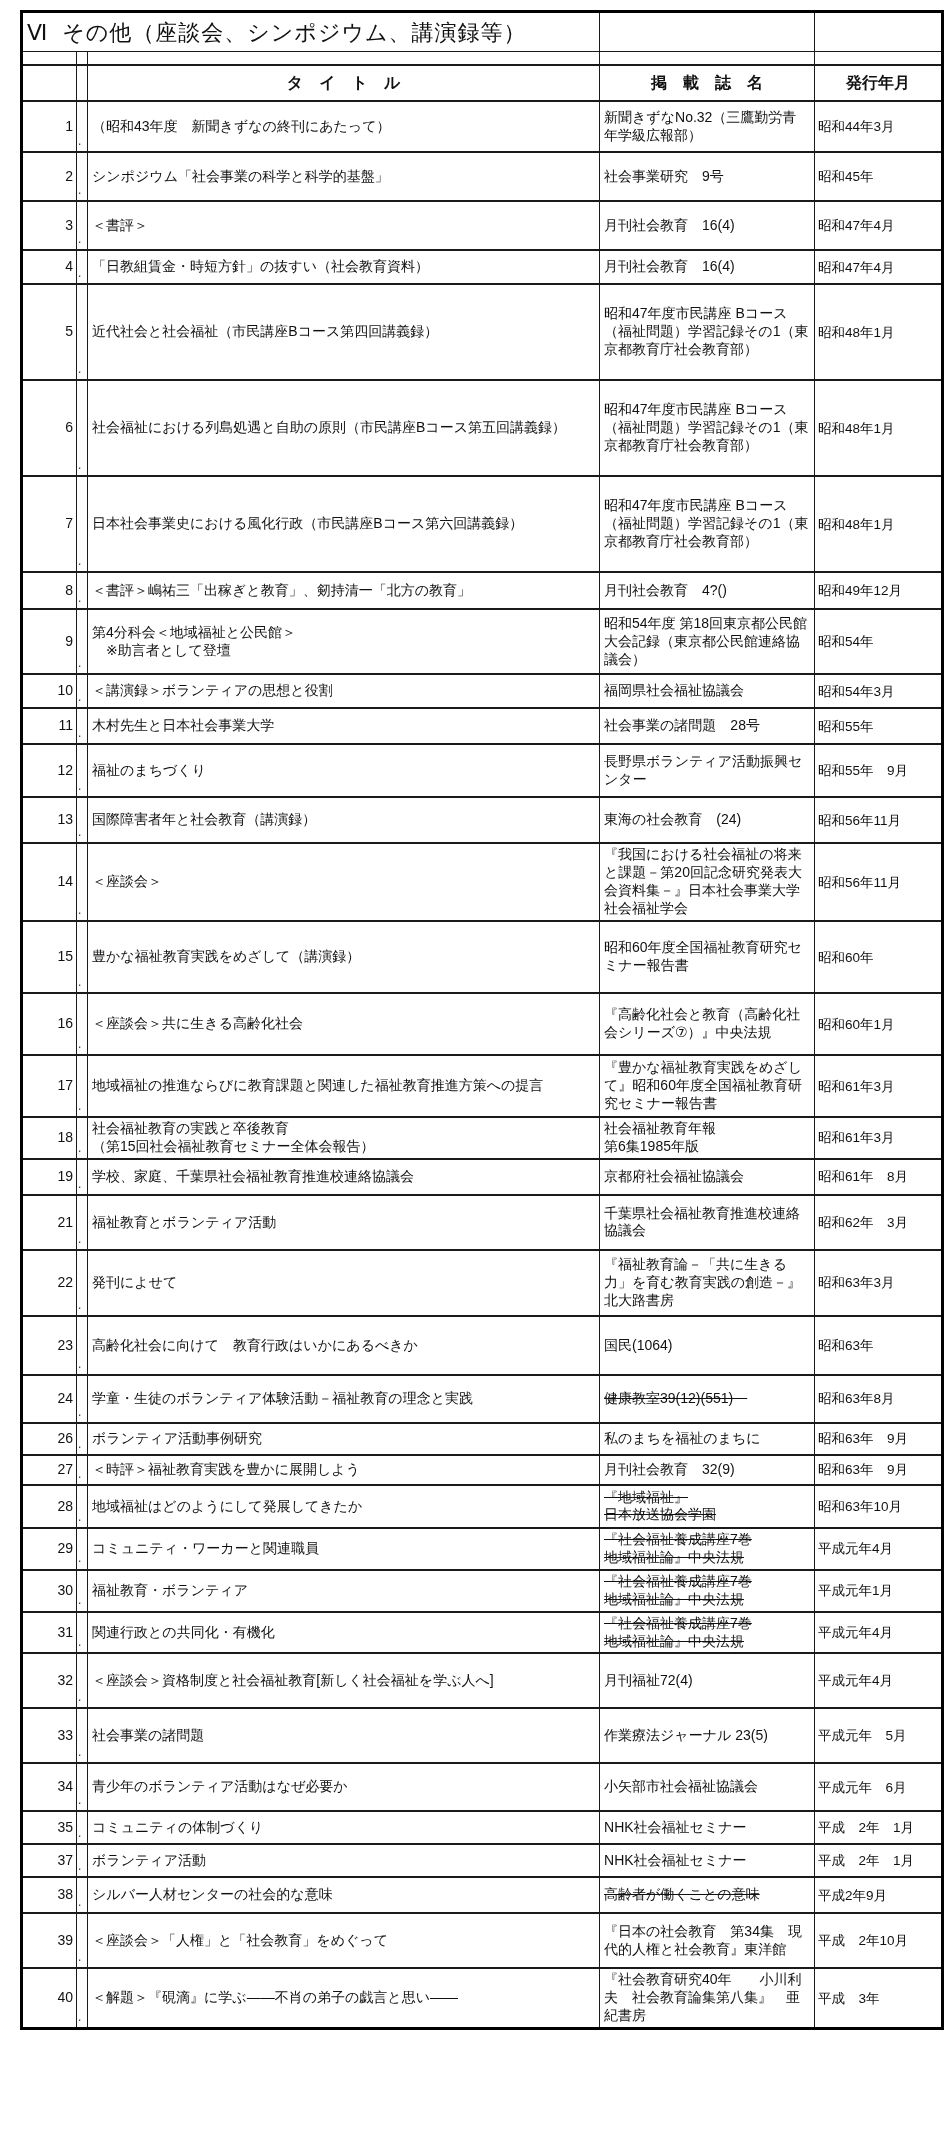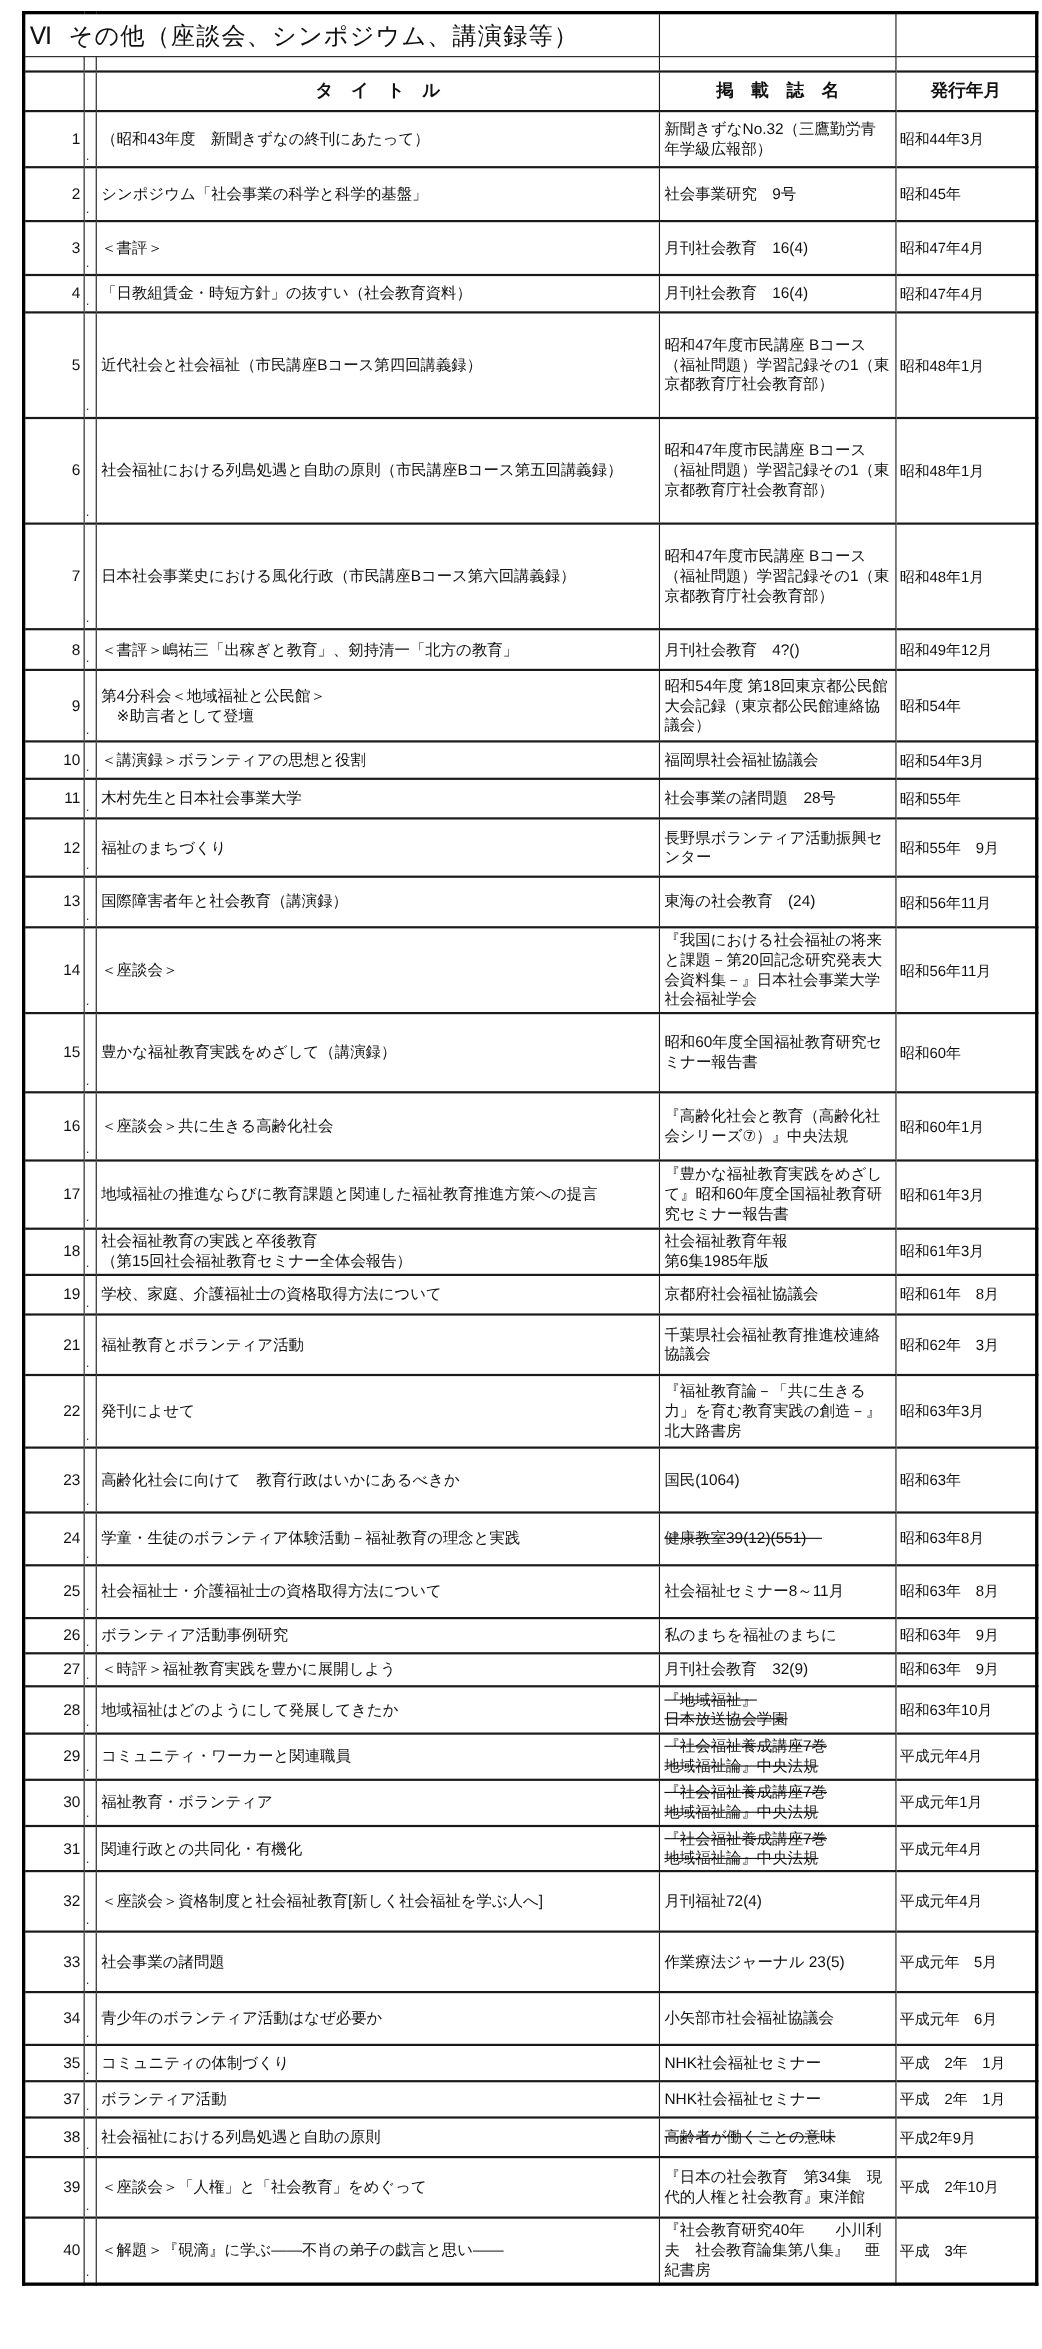--- a/index.html
+++ b/index.html
@@ -233,21 +233,21 @@
           <td class="dot">.</td>
           <td class="title">社会福祉教育の実践と卒後教育
 （第15回社会福祉教育セミナー全体会報告）</td>
           <td class="pub">社会福祉教育年報
 第6集1985年版</td>
           <td class="date">昭和61年3月</td>
         </tr>
         <tr style="height: 36px;">
           <td class="num">19</td>
           <td class="dot">.</td>
-          <td class="title">学校、家庭、介護福祉士の資格取得方法について</td>
+          <td class="title">学校、家庭、千葉県社会福祉教育推進校連絡協議会</td>
           <td class="pub">京都府社会福祉協議会</td>
           <td class="date">昭和61年　8月</td>
         </tr>
         <tr style="height: 55px;">
           <td class="num">21</td>
           <td class="dot">.</td>
           <td class="title">福祉教育とボランティア活動</td>
           <td class="pub">千葉県社会福祉教育推進校連絡協議会</td>
           <td class="date">昭和62年　3月</td>
         </tr>
@@ -264,27 +264,20 @@
           <td class="title">高齢化社会に向けて　教育行政はいかにあるべきか</td>
           <td class="pub">国民(1064)</td>
           <td class="date">昭和63年</td>
         </tr>
         <tr style="height: 48px;">
           <td class="num">24</td>
           <td class="dot">.</td>
           <td class="title">学童・生徒のボランティア体験活動－福祉教育の理念と実践</td>
           <td class="pub"><span class="strike">健康教室39(12)(551)　</span></td>
           <td class="date">昭和63年8月</td>
-        </tr>
-        <tr style="height: 48px;">
-          <td class="num">25</td>
-          <td class="dot">.</td>
-          <td class="title">社会福祉士・介護福祉士の資格取得方法について</td>
-          <td class="pub">社会福祉セミナー8～11月</td>
-          <td class="date">昭和63年　8月</td>
         </tr>
         <tr style="height: 32px;">
           <td class="num">26</td>
           <td class="dot">.</td>
           <td class="title">ボランティア活動事例研究</td>
           <td class="pub">私のまちを福祉のまちに</td>
           <td class="date">昭和63年　9月</td>
         </tr>
         <tr style="height: 30px;">
           <td class="num">27</td>
@@ -356,21 +349,21 @@
         <tr style="height: 33px;">
           <td class="num">37</td>
           <td class="dot">.</td>
           <td class="title">ボランティア活動</td>
           <td class="pub">NHK社会福祉セミナー</td>
           <td class="date">平成　2年　1月</td>
         </tr>
         <tr style="height: 36px;">
           <td class="num">38</td>
           <td class="dot">.</td>
-          <td class="title">社会福祉における列島処遇と自助の原則</td>
+          <td class="title">シルバー人材センターの社会的な意味</td>
           <td class="pub"><span class="strike">高齢者が働くことの意味</span></td>
           <td class="date">平成2年9月</td>
         </tr>
         <tr style="height: 55px;">
           <td class="num">39</td>
           <td class="dot">.</td>
           <td class="title">＜座談会＞「人権」と「社会教育」をめぐって</td>
           <td class="pub">『日本の社会教育　第34集　現代的人権と社会教育』東洋館</td>
           <td class="date">平成　2年10月</td>
         </tr>

